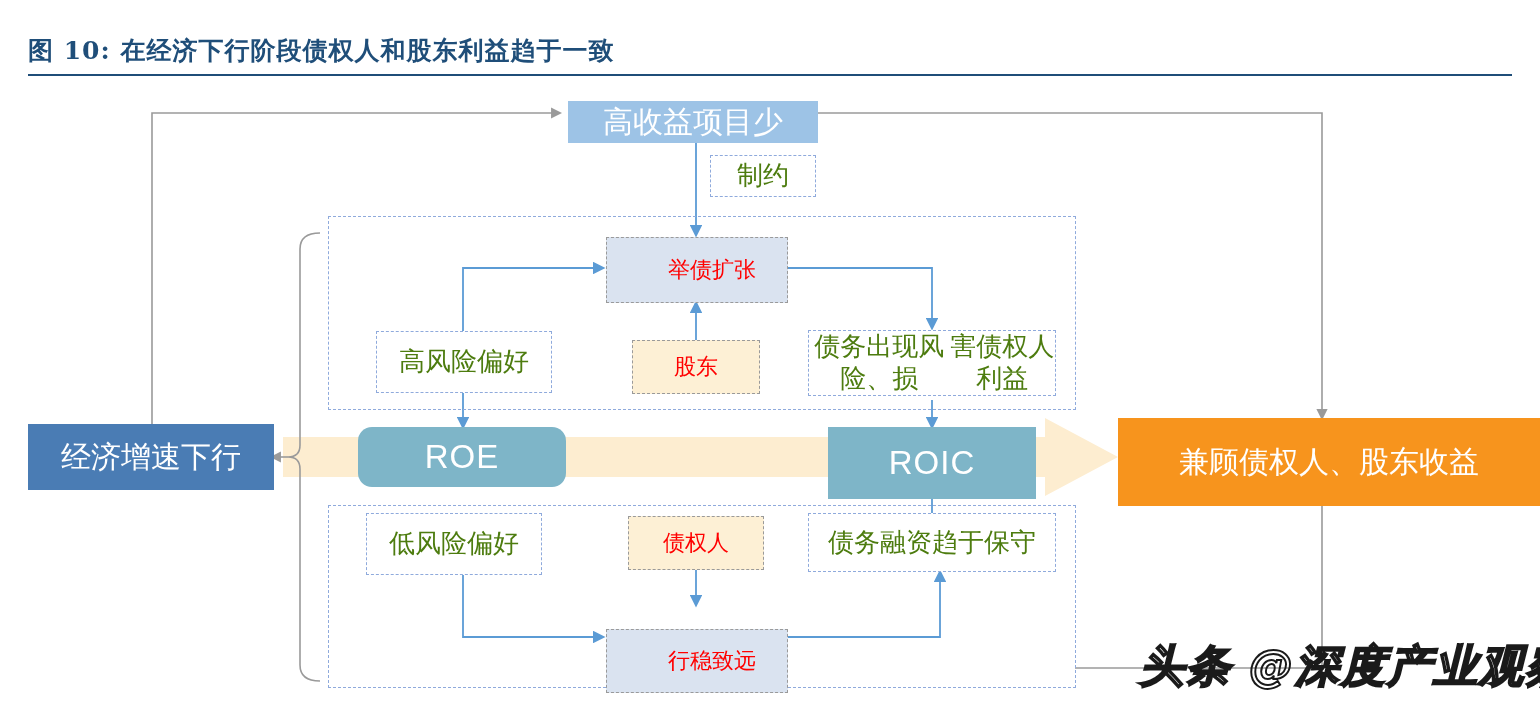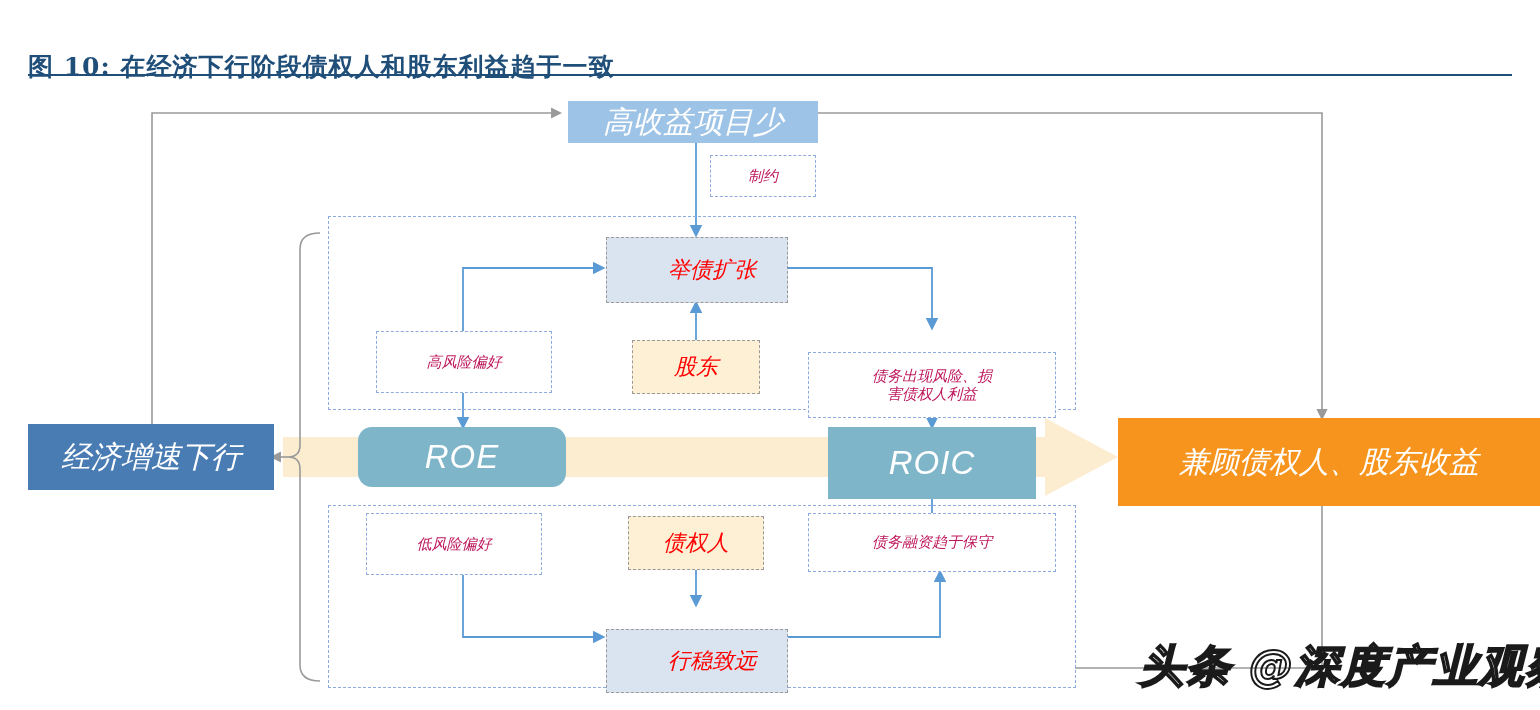--- a/index.html
+++ b/index.html
@@ -6,46 +6,45 @@
   body{
     width:1540px;height:710px;position:relative;overflow:hidden;
     font-family:"Liberation Sans","DejaVu Sans",sans-serif;
   }
   #stage{position:absolute;left:0;top:0;width:1540px;height:710px;}
 
   
   #title-wrap{position:absolute;left:28px;top:34px;width:1484px;height:48px;}
   #page-title{
     font-size:25px;font-weight:bold;color:#1f4e79;white-space:nowrap;
-    letter-spacing:1px;font-family:"DejaVu Serif","Liberation Serif",serif;margin-top:16px;
+    letter-spacing:1px;font-family:"DejaVu Serif","Liberation Serif",serif;
   }
   #title-rule{
     position:absolute;left:0;top:40px;width:1484px;height:2px;background:#1f4e79;
   }
 
   
   #lines{position:absolute;left:0;top:0;width:1540px;height:710px;}
 
   
   .node{
     position:absolute;box-sizing:border-box;display:flex;
     align-items:center;justify-content:center;text-align:center;
     line-height:1.22;
-    font-style:italic;
   }
 
   
   .n-topbar{background:#9dc3e6;color:#ffffff;font-size:30px;}
   .n-dark{background:#4a7cb4;color:#ffffff;font-size:30px;}
   .n-teal{background:#7eb5c8;color:#ffffff;font-size:33px;letter-spacing:1px;}
   .n-orange{background:#f7941d;color:#ffffff;font-size:30px;}
 
   
   .n-dash{
-    background:#ffffff;border:1px dashed #8faadc;color:#be185d;font-size:15px;
+    background:#ffffff;border:1px dashed #8faadc;color:#4d7c0f;font-size:26px;
   }
   .n-dash-blue{
     background:#dae3f0;border:1px dashed #9a9a9a;color:#ff0000;font-size:22px;padding-left:30px;
   }
   .n-dash-yellow{
     background:#fdf0d5;border:1px dashed #9a9a9a;color:#ff0000;font-size:22px;
   }
 
   
   .group{
@@ -150,21 +149,21 @@
   <div class="node n-topbar" style="left:568px;top:101px;width:250px;height:42px;">高收益项目少</div>
 
   <div class="node n-dash" style="left:710px;top:155px;width:106px;height:42px;">制约</div>
 
   <div class="node n-dash-blue" style="left:606px;top:237px;width:182px;height:66px;">举债扩张</div>
 
   <div class="node n-dash" style="left:376px;top:331px;width:176px;height:62px;">高风险偏好</div>
 
   <div class="node n-dash-yellow" style="left:632px;top:340px;width:128px;height:54px;">股东</div>
 
-  <div class="node n-dash" style="left:808px;top:352px;width:248px;height:66px;flex-direction:column;">
+  <div class="node n-dash" style="left:808px;top:330px;width:248px;height:66px;flex-direction:row;">
     <span>债务出现风险、损</span>
     <span>害债权人利益</span>
   </div>
 
   <div class="node n-dark" style="left:28px;top:424px;width:246px;height:66px;">经济增速下行</div>
 
   <div class="node n-teal" style="left:358px;top:427px;width:208px;height:60px;border-radius:14px;">ROE</div>
 
   <div class="node n-teal" style="left:828px;top:427px;width:208px;height:72px;">ROIC</div>
 

